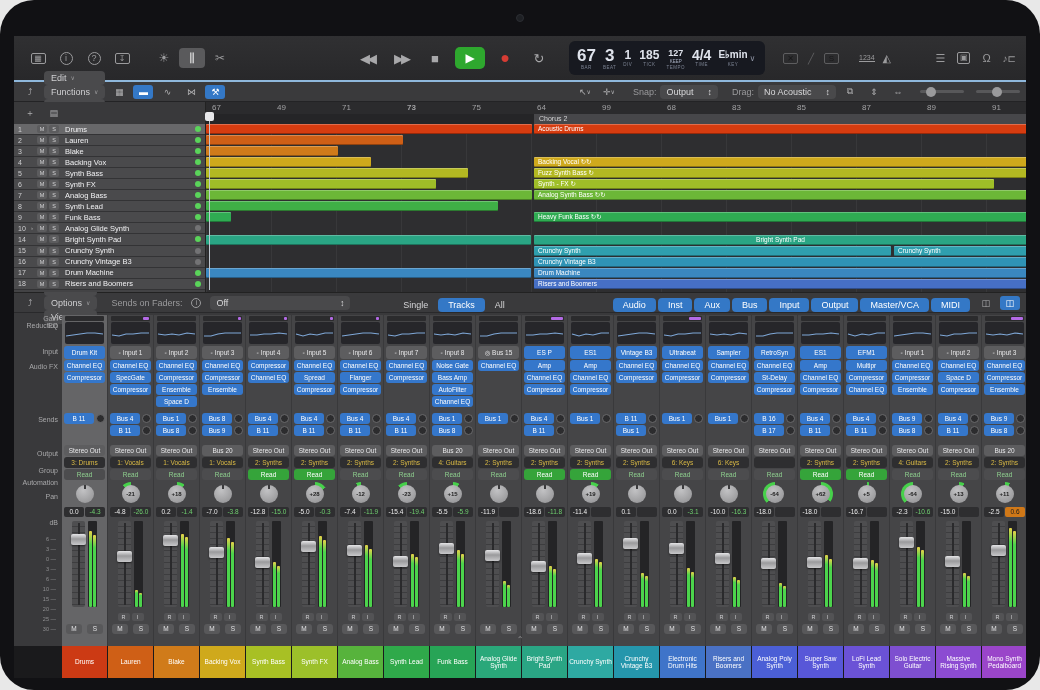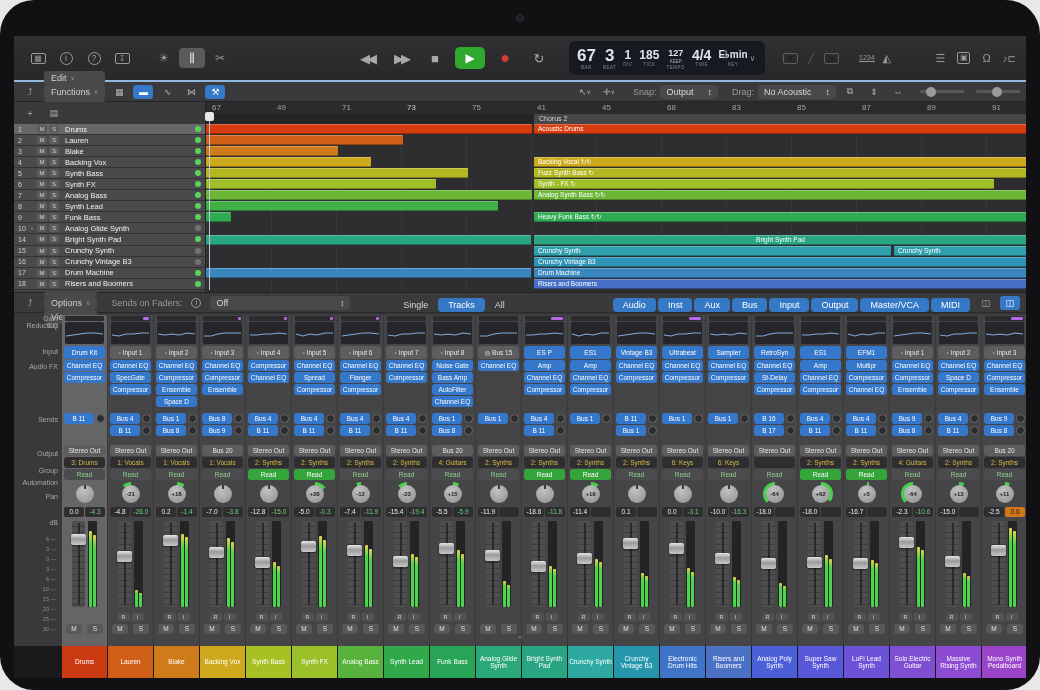--- a/index.html
+++ b/index.html
@@ -256,22 +256,22 @@
           <div id="marker-bar"></div>
           <div id="marker-chorus" style="left:328px;width:493px">Chorus 2</div>
           <div id="playhead" style="left:3px">
               <div id="playhead-cap"></div>
             </div>
         <span class="ruler-num" style="left: 6px;">67</span>
             <span class="ruler-num" style="left: 71px;">49</span>
             <span class="ruler-num" style="left: 136px;">71</span>
             <span class="ruler-num" style="left: 201px; font-weight: bold;">73</span>
             <span class="ruler-num" style="left: 266px;">75</span>
-            <span class="ruler-num" style="left: 331px;">41</span>
-            <span class="ruler-num" style="left: 396px;">45</span>
+            <span class="ruler-num" style="left: 331px;">64</span>
+            <span class="ruler-num" style="left: 396px;">99</span>
             <span class="ruler-num" style="left: 461px;">68</span>
             <span class="ruler-num" style="left: 526px;">83</span>
             <span class="ruler-num" style="left: 591px;">85</span>
             <span class="ruler-num" style="left: 656px;">87</span>
             <span class="ruler-num" style="left: 721px;">89</span>
             <span class="ruler-num" style="left: 786px;">91</span>
           </div>
       </div>
       <div id="tracks-body">
         <div id="track-headers">

